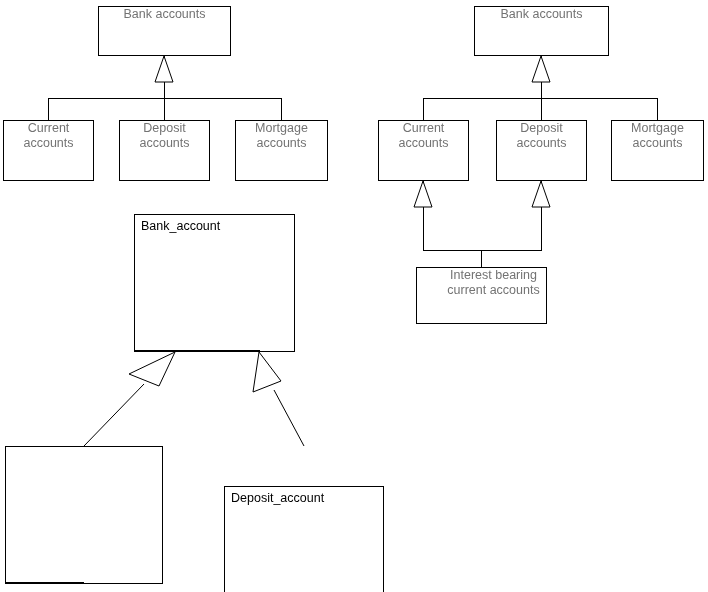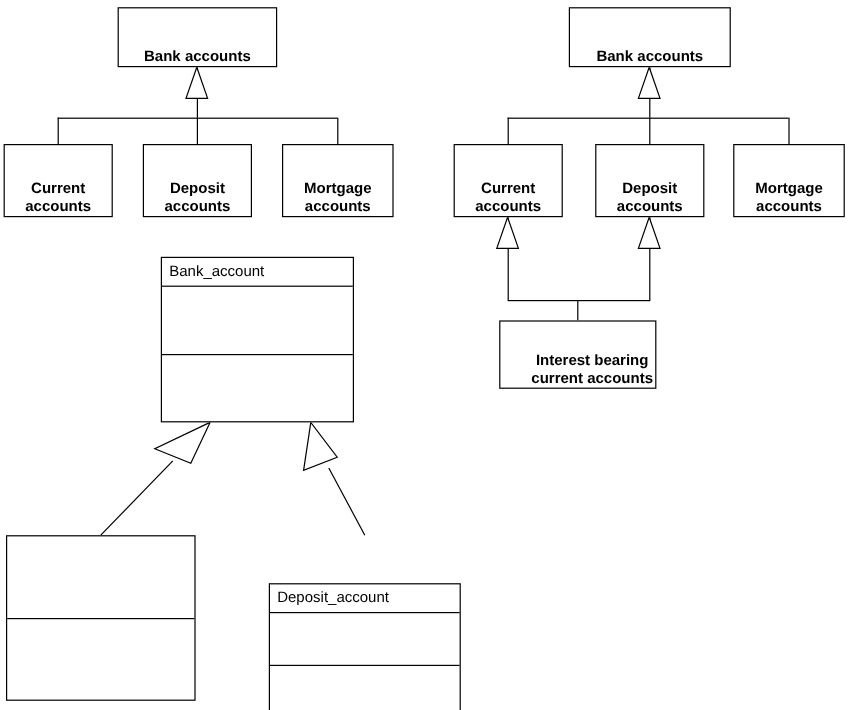--- a/index.html
+++ b/index.html
@@ -15,46 +15,45 @@
     width: 708px;
     height: 592px;
     background: #ffffff;
     overflow: hidden;
   }
   .node {
     position: absolute;
     box-sizing: border-box;
     border: 1px solid #000000;
     background: #ffffff;
-    color: #000000;
+    color: #737373;
     font-size: 12.5px;
     line-height: 15px;
     display: flex;
     flex-direction: column;
     align-items: center;
-    justify-content: flex-end;
+    justify-content: flex-start;
     text-align: center;
     white-space: pre-line;
     z-index: 3;
-    font-weight: bold;
   }
   .node .label {
     display: block;
   }
   
   .class-node {
     position: absolute;
     box-sizing: border-box;
     border: 1px solid #000000;
     background: #ffffff;
     color: #000000;
     font-size: 12.5px;
     z-index: 3;
     display: flex;
-    flex-direction: column;
+    flex-direction: row;
   }
   .class-node .title {
     box-sizing: border-box;
     border-bottom: 1px solid #000000;
     padding: 4px 6px 5px 6px;
     text-align: left;
   }
   .class-node .compartment {
     box-sizing: border-box;
     border-bottom: 1px solid #000000;

